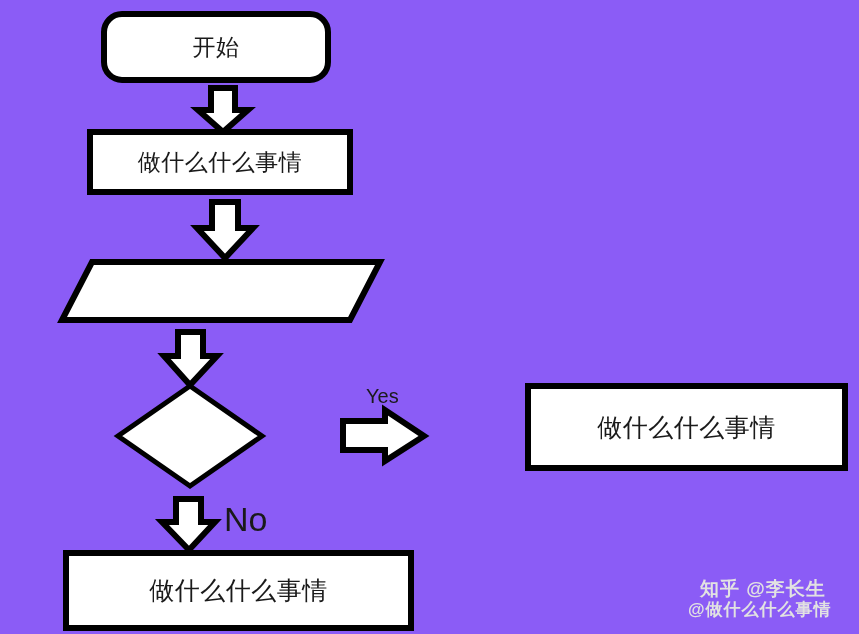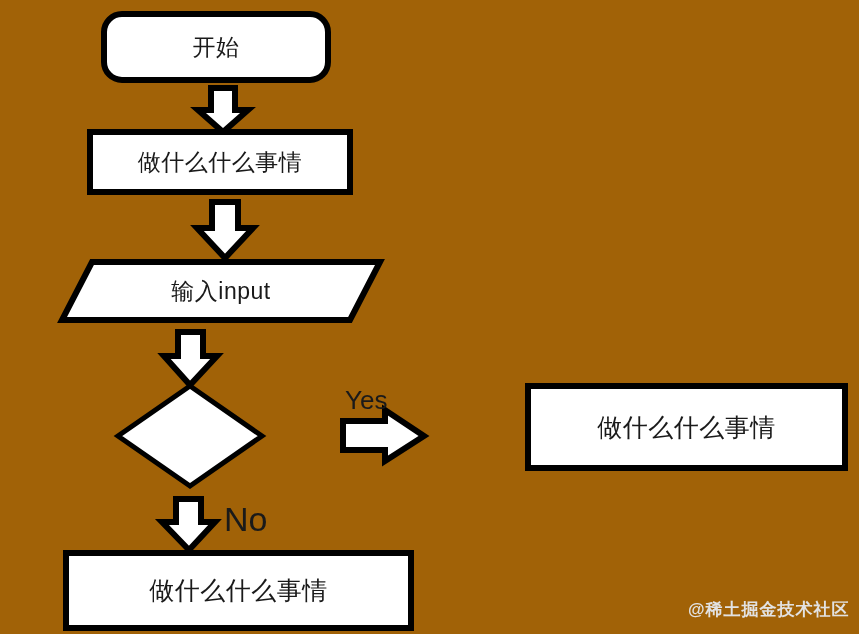--- a/index.html
+++ b/index.html
@@ -8,21 +8,21 @@
     padding: 0;
     background: #ffffff;
   }
   body {
     font-family: "Liberation Sans", "DejaVu Sans", sans-serif;
   }
   #canvas {
     position: relative;
     width: 859px;
     height: 634px;
-    background: #a16207;
+    background: #8b5cf6;
     overflow: hidden;
   }
   #flow-svg {
     position: absolute;
     left: 0;
     top: 0;
     width: 859px;
     height: 634px;
   }
   .node-label {
@@ -49,21 +49,21 @@
     letter-spacing: 1px;
     user-select: none;
   }
   
   #label-start      { left: 104px; top: 14px;  width: 224px; height: 66px;  font-size: 23px; }
   #label-process1   { left: 90px;  top: 132px; width: 260px; height: 60px;  font-size: 23px; }
   #label-input      { left: 62px;  top: 262px; width: 318px; height: 58px;  font-size: 23px; }
   #label-decision   { left: 117px; top: 385px; width: 146px; height: 100px; font-size: 19px; }
   #label-yes-branch { left: 528px; top: 386px; width: 317px; height: 82px;  font-size: 25px; }
   #label-no-branch  { left: 66px;  top: 553px; width: 345px; height: 75px;  font-size: 25px; }
-  #label-yes        { left: 345px; top: 385px; font-size: 26px; }
+  #label-yes        { left: 366px; top: 385px; font-size: 20px; }
   #label-no         { left: 224px; top: 500px; font-size: 34px; }
   #watermark-line1  { left: 700px; top: 576px; font-size: 19px; }
   #watermark-line2  { left: 688px; top: 598px; font-size: 17px; }
 </style>
 </head>
 <body>
 
 <div id="canvas">
 
   <svg id="flow-svg" viewBox="0 0 859 634" xmlns="http://www.w3.org/2000/svg">
@@ -88,27 +88,27 @@
 
     <rect x="528" y="386" width="317" height="82" fill="#ffffff" stroke="#000000" stroke-width="6"></rect>
 
     <rect x="66" y="553" width="345" height="75" fill="#ffffff" stroke="#000000" stroke-width="6"></rect>
   </svg>
 
   <div class="node-label" id="label-start">开始</div>
 
   <div class="node-label" id="label-process1">做什么什么事情</div>
 
-  <div class="node-label" id="label-input">输入input</div>
 
 
   <div class="node-label" id="label-yes-branch">做什么什么事情</div>
 
   <div class="node-label" id="label-no-branch">做什么什么事情</div>
 
   <div class="edge-label" id="label-yes">Yes</div>
 
   <div class="edge-label" id="label-no">No</div>
 
+  <div class="watermark" id="watermark-line1">知乎 @李长生</div>
 
-  <div class="watermark" id="watermark-line2">@稀土掘金技术社区</div>
+  <div class="watermark" id="watermark-line2">@做什么什么事情</div>
 
 </div>
 
 </body></html>

